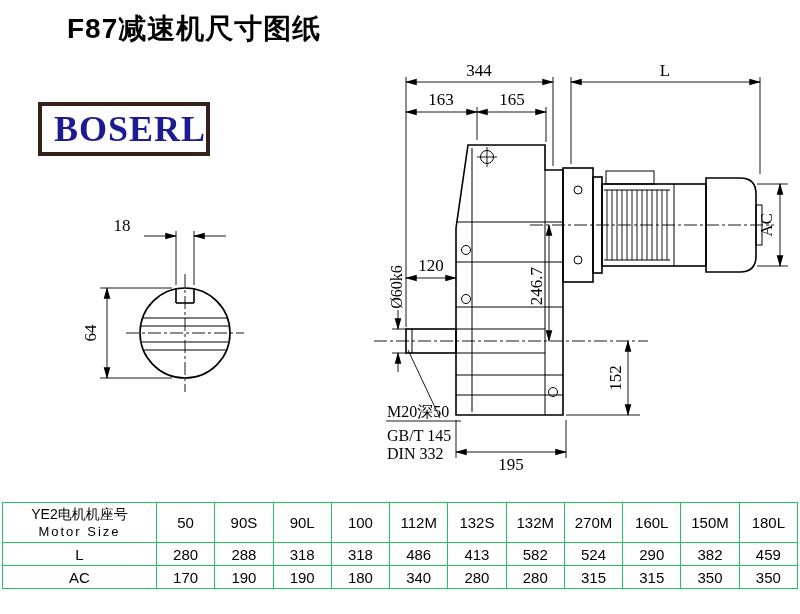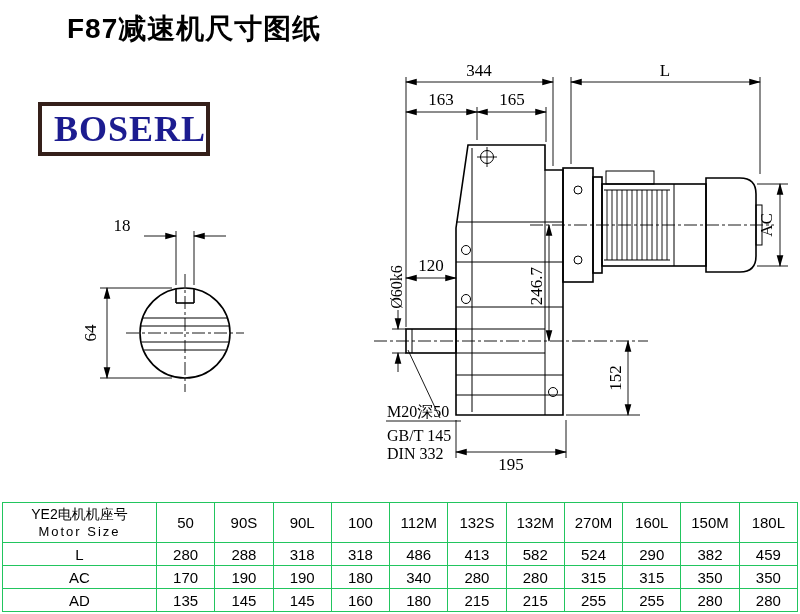--- a/index.html
+++ b/index.html
@@ -255,28 +255,14 @@
     <td>190</td>
     <td>180</td>
     <td>340</td>
     <td>280</td>
     <td>280</td>
     <td>315</td>
     <td>315</td>
     <td>350</td>
     <td>350</td>
   </tr>
-  <tr>
-    <td>AD</td>
-    <td>135</td>
-    <td>145</td>
-    <td>145</td>
-    <td>160</td>
-    <td>180</td>
-    <td>215</td>
-    <td>215</td>
-    <td>255</td>
-    <td>255</td>
-    <td>280</td>
-    <td>280</td>
-  </tr>
   </tbody>
 </table>
 
 </body></html>

